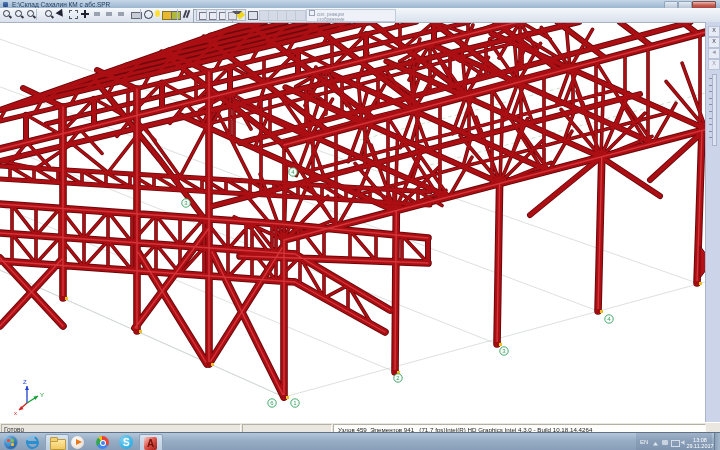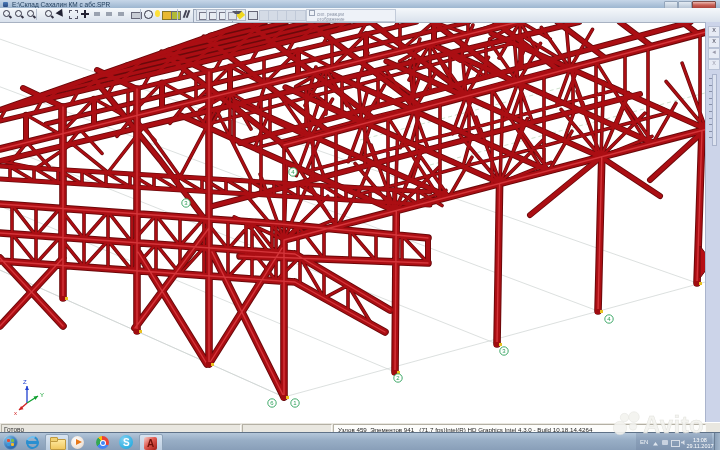--- a/index.html
+++ b/index.html
@@ -216,23 +216,12 @@
       </div>
       <div style="position:absolute;left:636px;top:0;width:76px;height:19px;background:rgba(90,110,140,0.22)"></div>
       <div style="position:absolute;left:640px;top:5.5px;font-size:6px;color:#f0f4f8;font-family:'Liberation Sans',sans-serif">EN</div>
       <div style="position:absolute;left:653px;top:9px;width:5px;height:3.5px;background:#dfe6ee;clip-path:polygon(50% 0,100% 100%,0 100%)"></div>
       <div style="position:absolute;left:662px;top:7px;width:6px;height:5px;background:#c8d2e0;border-radius:1px"></div>
       <div style="position:absolute;left:671px;top:7px;width:7px;height:5px;border:1px solid #d5dce6"></div>
       <div style="position:absolute;left:681px;top:7px;width:3.5px;height:5px;background:#d5dce6;clip-path:polygon(0 35%,40% 35%,100% 0,100% 100%,40% 65%,0 65%)"></div>
       <div style="position:absolute;left:686px;top:3.5px;width:28px;height:13px;font-size:5.5px;line-height:6.2px;color:#fff;text-align:center;font-family:'Liberation Sans',sans-serif;white-space:nowrap">13:08<br>29.11.2017</div>
       <div style="position:absolute;left:714px;top:0;width:6px;height:19px;background:linear-gradient(90deg,#8ba0b8,#a8bcd0);border-left:1px solid #6a7e94"></div>
     </div>
-  <div id="avito" style="position:absolute;left:596px;top:403px;width:124px;height:33px;opacity:0.9">
-    <svg width="124" height="33">
-      <g fill="#f3f3ef" stroke="#dedeD8" stroke-width="0.5">
-        <circle cx="24" cy="25" r="6.7"></circle>
-        <circle cx="28.5" cy="14.5" r="4.2"></circle>
-        <circle cx="38" cy="14" r="5.3"></circle>
-        <circle cx="37" cy="23.5" r="3.7"></circle>
-      </g>
-      <text x="47" y="29.5" font-family="Liberation Sans, sans-serif" font-size="24" font-weight="bold" letter-spacing="0.4" fill="#f3f3ef" stroke="#dedeD8" stroke-width="0.5">Avito</text>
-    </svg>
-  </div>
 </div>
 </body></html>

